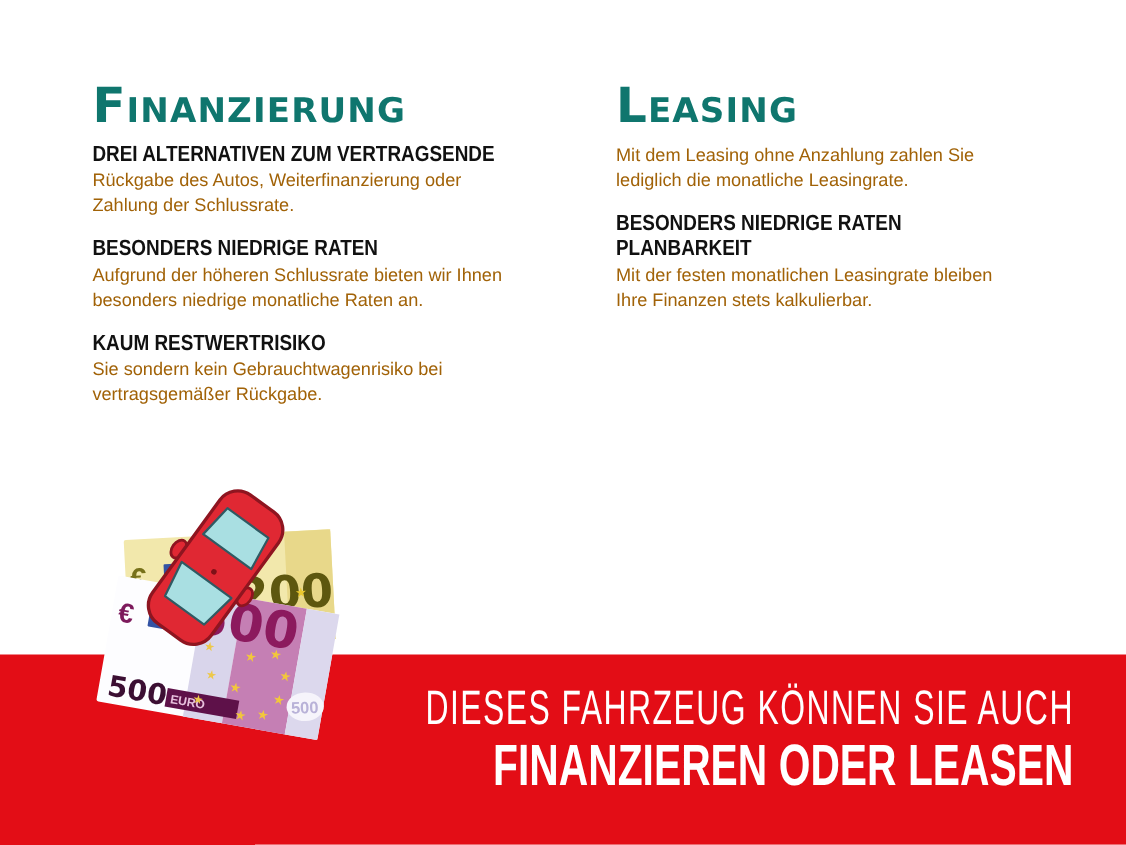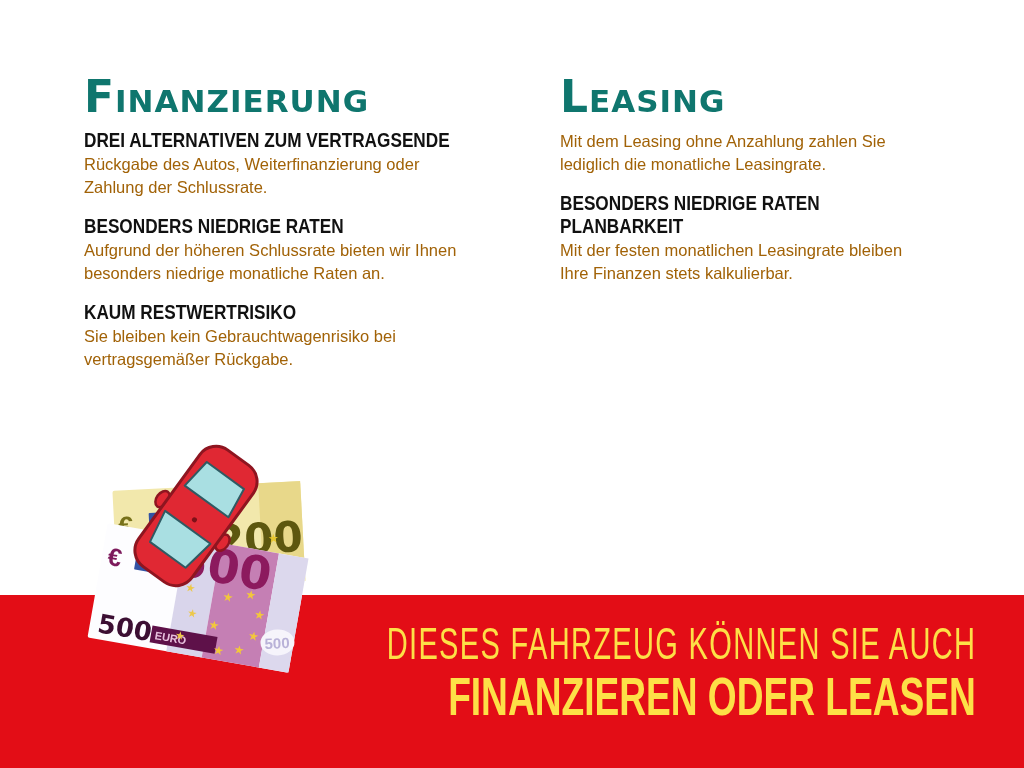--- a/index.html
+++ b/index.html
@@ -49,21 +49,21 @@
     position:absolute;
     left:0;top:595px;
     width:1024px;height:173px;
     background:#e30d16;
     z-index:1;
   }
   .banner-text{
     position:absolute;
     right:48px;top:26px;
     text-align:right;
-    color:#fde047;
+    color:#ffffff;
   }
   .banner-line1{
     display:inline-block;
     font-size:44px;
     line-height:46px;
     font-weight:normal;
     letter-spacing:2px;
     transform:scaleX(0.66);
     transform-origin:100% 50%;
     white-space:nowrap;
@@ -99,21 +99,21 @@
       <p>Rückgabe des Autos, Weiterfinanzierung oder
 Zahlung der Schlussrate.</p>
     </div>
     <div class="section">
       <h2><span>BESONDERS NIEDRIGE RATEN</span></h2>
       <p>Aufgrund der höheren Schlussrate bieten wir Ihnen
 besonders niedrige monatliche Raten an.</p>
     </div>
     <div class="section">
       <h2><span>KAUM RESTWERTRISIKO</span></h2>
-      <p>Sie bleiben kein Gebrauchtwagenrisiko bei
+      <p>Sie sondern kein Gebrauchtwagenrisiko bei
 vertragsgemäßer Rückgabe.</p>
     </div>
   </div>
 
   <div class="col col-right">
     <h1 class="main-heading">Leasing</h1>
 
     <div class="section">
       <p>Mit dem Leasing ohne Anzahlung zahlen Sie
 lediglich die monatliche Leasingrate.</p>

